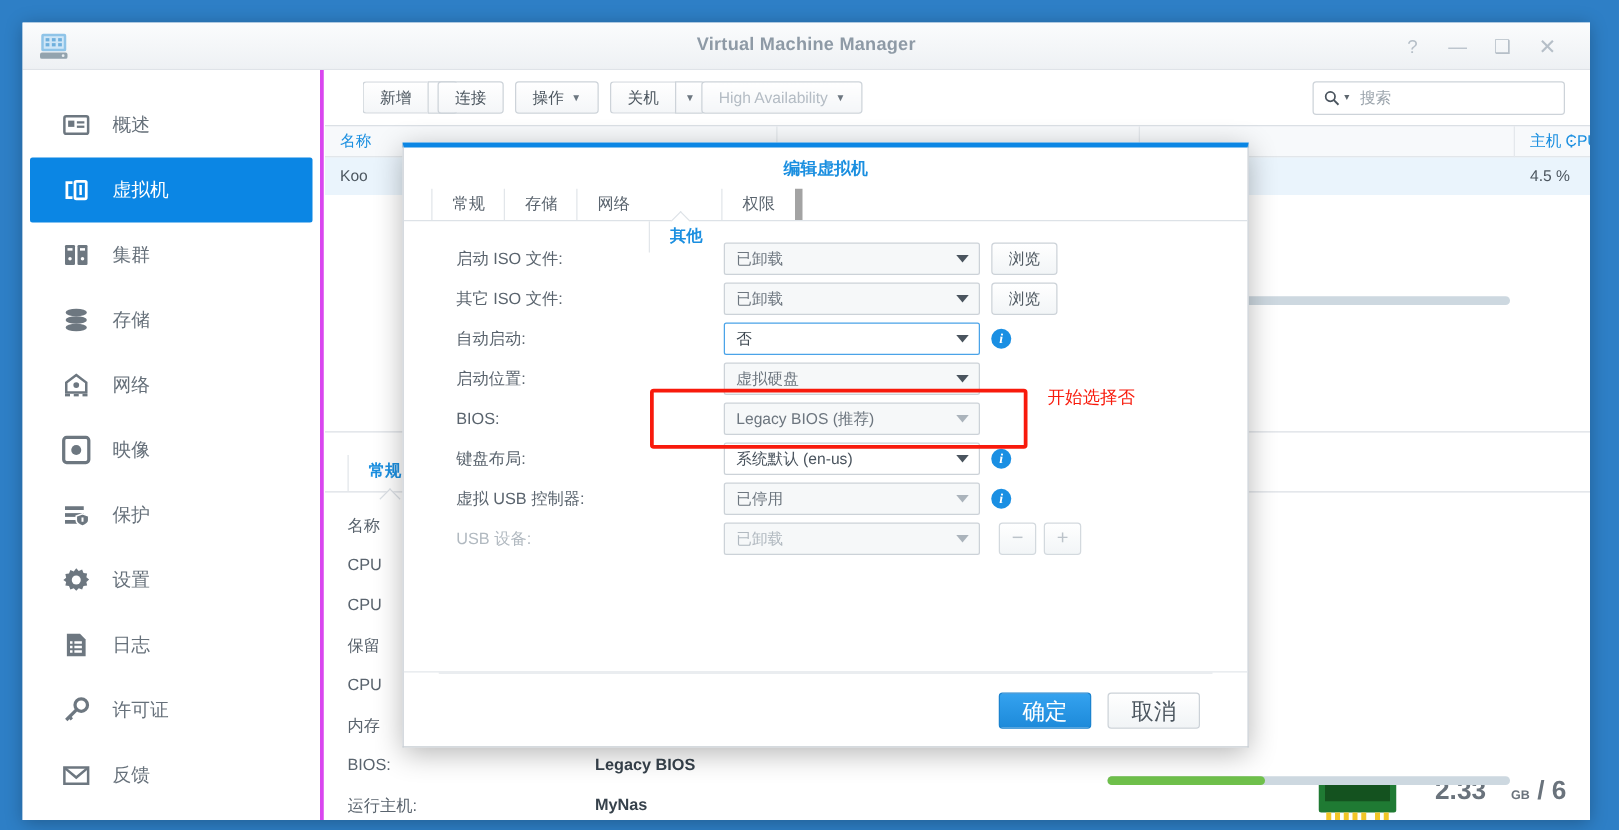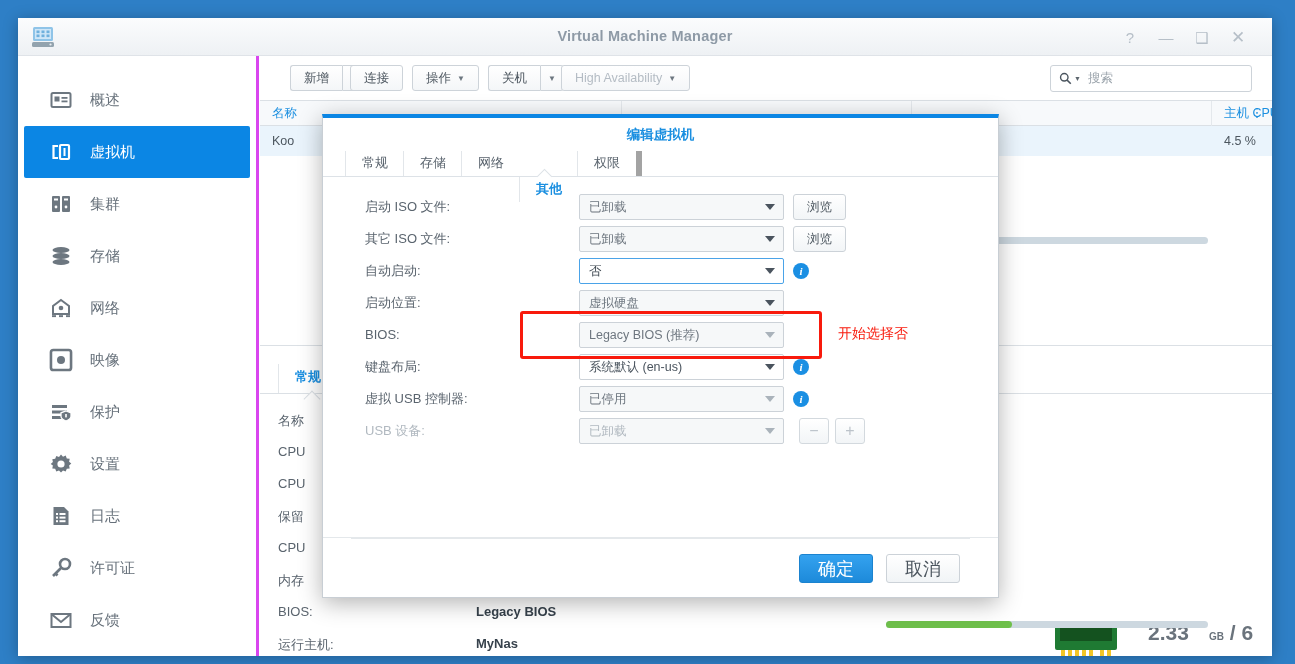--- a/index.html
+++ b/index.html
@@ -339,21 +339,21 @@
   #highlight-box {
     position: absolute;
     left: 197px; top: 134px;
     width: 302px; height: 48px;
     border: 3px solid #f81a0c;
     border-radius: 3px;
     pointer-events: none;
   }
   #annot-text {
     position: absolute;
-    left: 515px; top: 148px;
+    left: 515px; top: 132px;
     font-size: 14px;
     color: #f81a0c;
     white-space: nowrap;
   }
 
   #dlg-footer {
     position: absolute; left: 0; right: 0; bottom: 0; height: 60px;
     border-top: 1px solid #e4e8eb;
   }
   #dlg-footer .sep { position: absolute; left: 28px; right: 28px; top: 0; height: 1px; background: #e4e8eb; }

